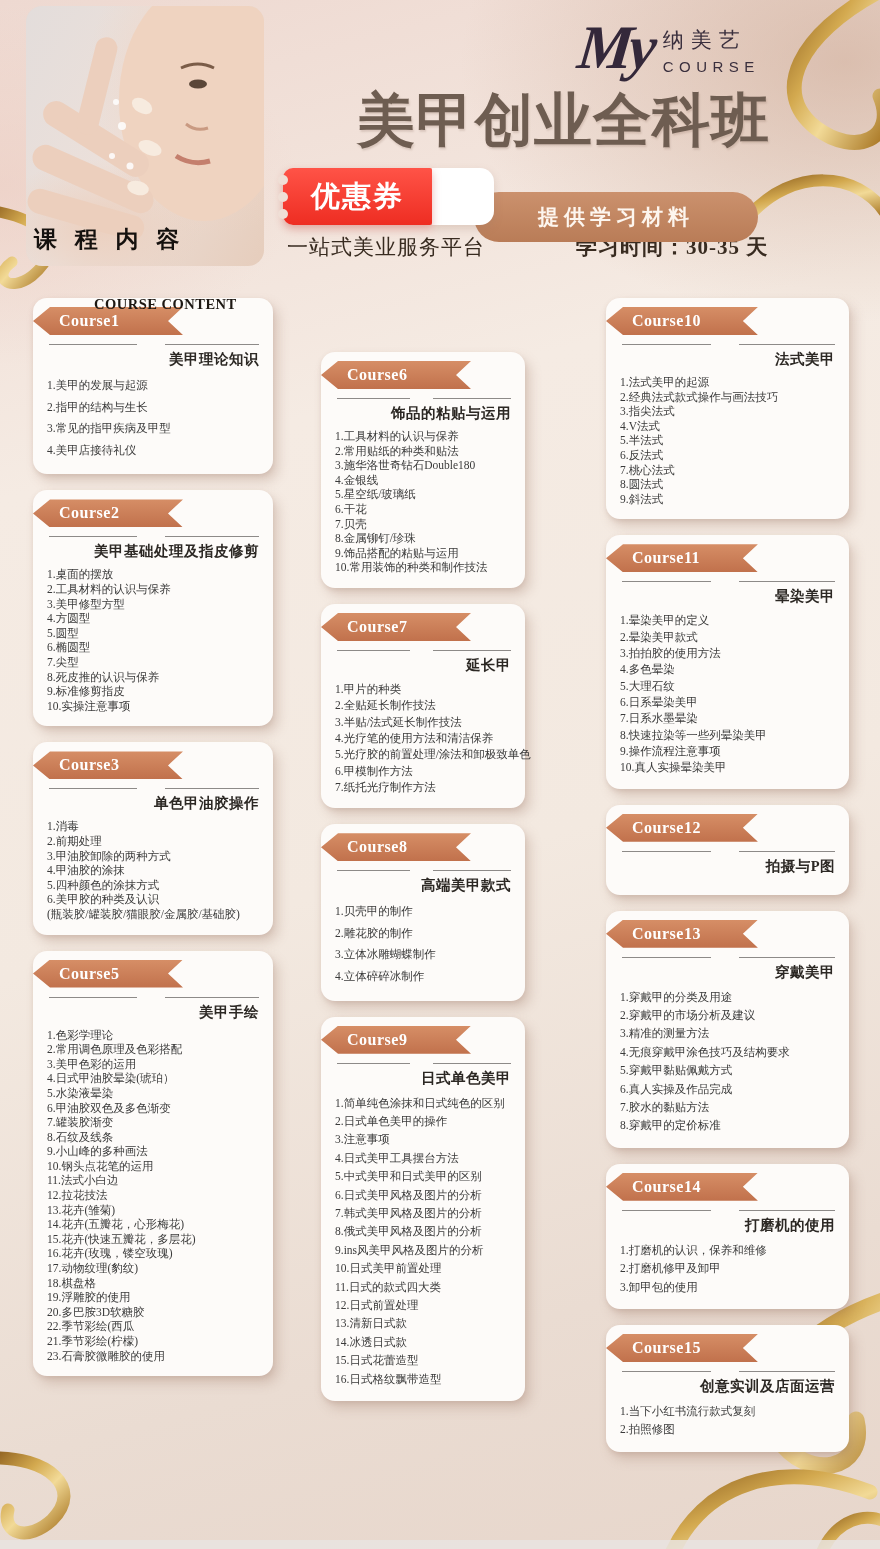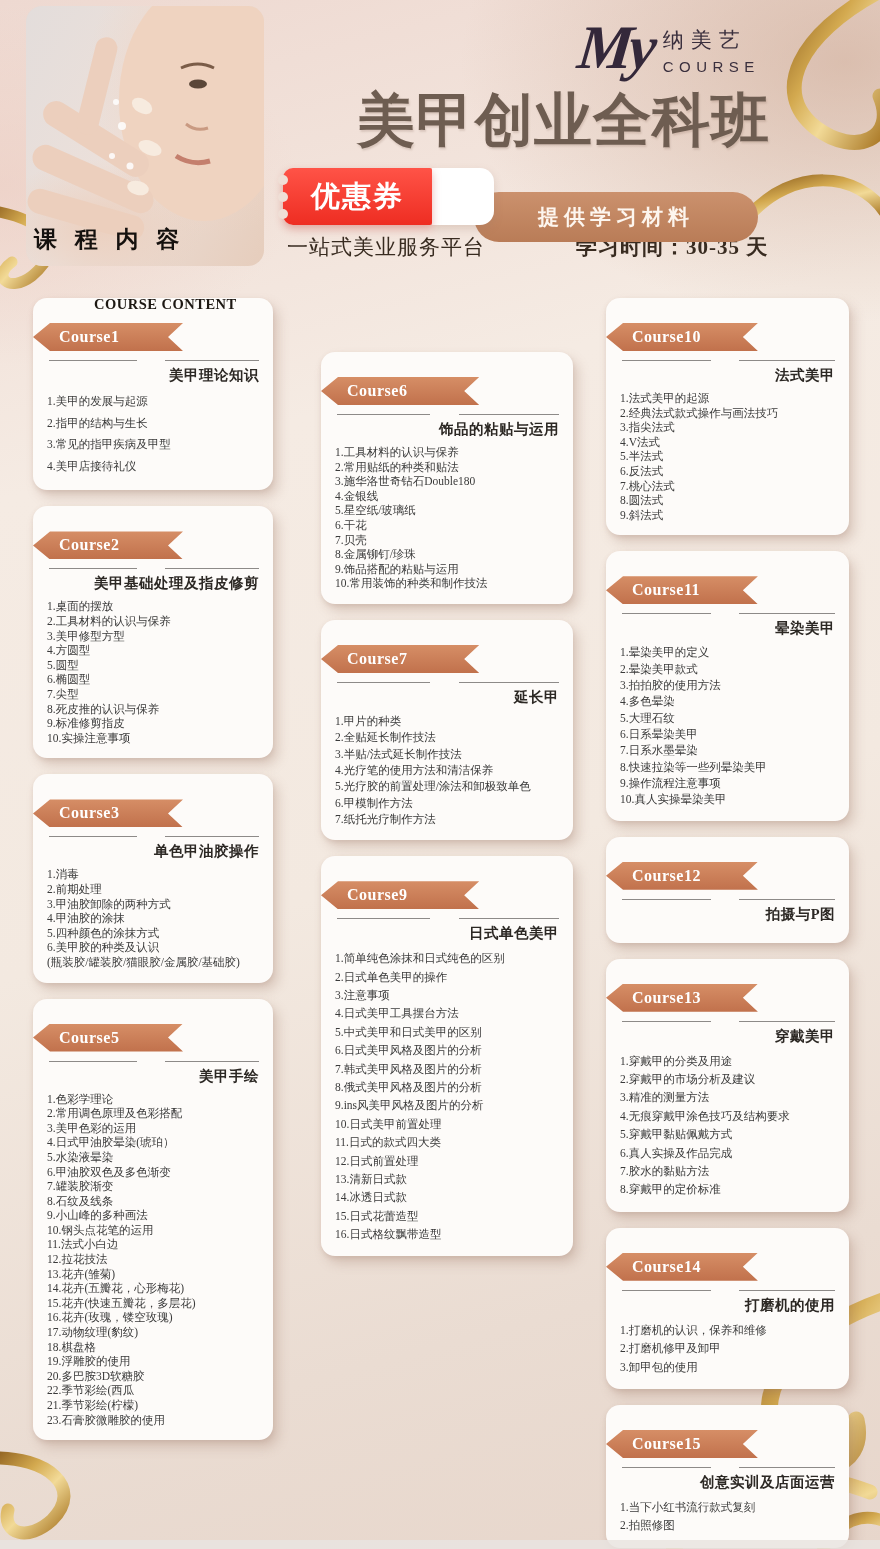--- a/index.html
+++ b/index.html
@@ -60,26 +60,26 @@
     color:#382b20; letter-spacing:1px; }
   .duration { position:absolute; left:576px; top:233px; font-size:21px; font-weight:bold;
     color:#382b20; letter-spacing:1px; }
   .section-cn { position:absolute; left:34px; top:224px; font-size:23px; font-weight:bold;
     color:#15110e; letter-spacing:6px; z-index:4; }
   .section-en { position:absolute; left:94px; top:252px; font-size:14.5px; color:#1d1813;
     letter-spacing:.5px; z-index:4; font-weight:bold;margin-top:44px; }
   
   .col { position:absolute; display:flex; flex-direction:column; gap:16px; }
   #col1 { left:33px;  top:298px; width:240px; }
-  #col2 { left:321px; top:352px; width:252px; }
+  #col2 { left:321px; top:352px; width:204px; }
   #col3 { left:606px; top:298px; width:243px; }
   .card {
     background:#fdfbf9; border-radius:14px;
     box-shadow:5px 7px 12px rgba(150,110,92,.28), 0 2px 4px rgba(150,110,92,.15);
-    padding:25px 12px 13px 14px;
+    padding:9px 12px 13px 14px;
   }
   .ribbon {
     position:relative; left:-14px; height:28px; width:70%; min-width:150px;
     background:linear-gradient(#d68e66,#c1714c);
     clip-path:polygon(0 50%, 17px 0, 100% 0, calc(100% - 15px) 50%, 100% 100%, 17px 100%);
     display:flex; align-items:center; padding-left:26px;
     color:#fff; font-weight:bold; font-size:16px; letter-spacing:.5px;
   }
   .sep { display:flex; justify-content:space-between; margin:9px 2px 1px; }
   .sep span { display:block; height:1px; background:#8d8a88; }
@@ -318,20 +318,36 @@
           <div class="item">2.全贴延长制作技法</div>
           <div class="item">3.半贴/法式延长制作技法</div>
           <div class="item">4.光疗笔的使用方法和清洁保养</div>
           <div class="item">5.光疗胶的前置处理/涂法和卸极致单色</div>
           <div class="item">6.甲模制作方法</div>
           <div class="item">7.纸托光疗制作方法</div>
         </div>
     </div>
     <div class="card">
       <div class="ribbon">
+          <span>Course8</span>
+        </div>
+      <div class="sep">
+          <span></span>
+          <span></span>
+        </div>
+      <div class="subtitle">高端美甲款式</div>
+      <div class="items lh-r">
+          <div class="item">1.贝壳甲的制作</div>
+          <div class="item">2.雕花胶的制作</div>
+          <div class="item">3.立体冰雕蝴蝶制作</div>
+          <div class="item">4.立体碎碎冰制作</div>
+        </div>
+    </div>
+    <div class="card">
+      <div class="ribbon">
           <span>Course9</span>
         </div>
       <div class="sep">
           <span></span>
           <span></span>
         </div>
       <div class="subtitle">日式单色美甲</div>
       <div class="items lh-m">
           <div class="item">1.简单纯色涂抹和日式纯色的区别</div>
           <div class="item">2.日式单色美甲的操作</div>

